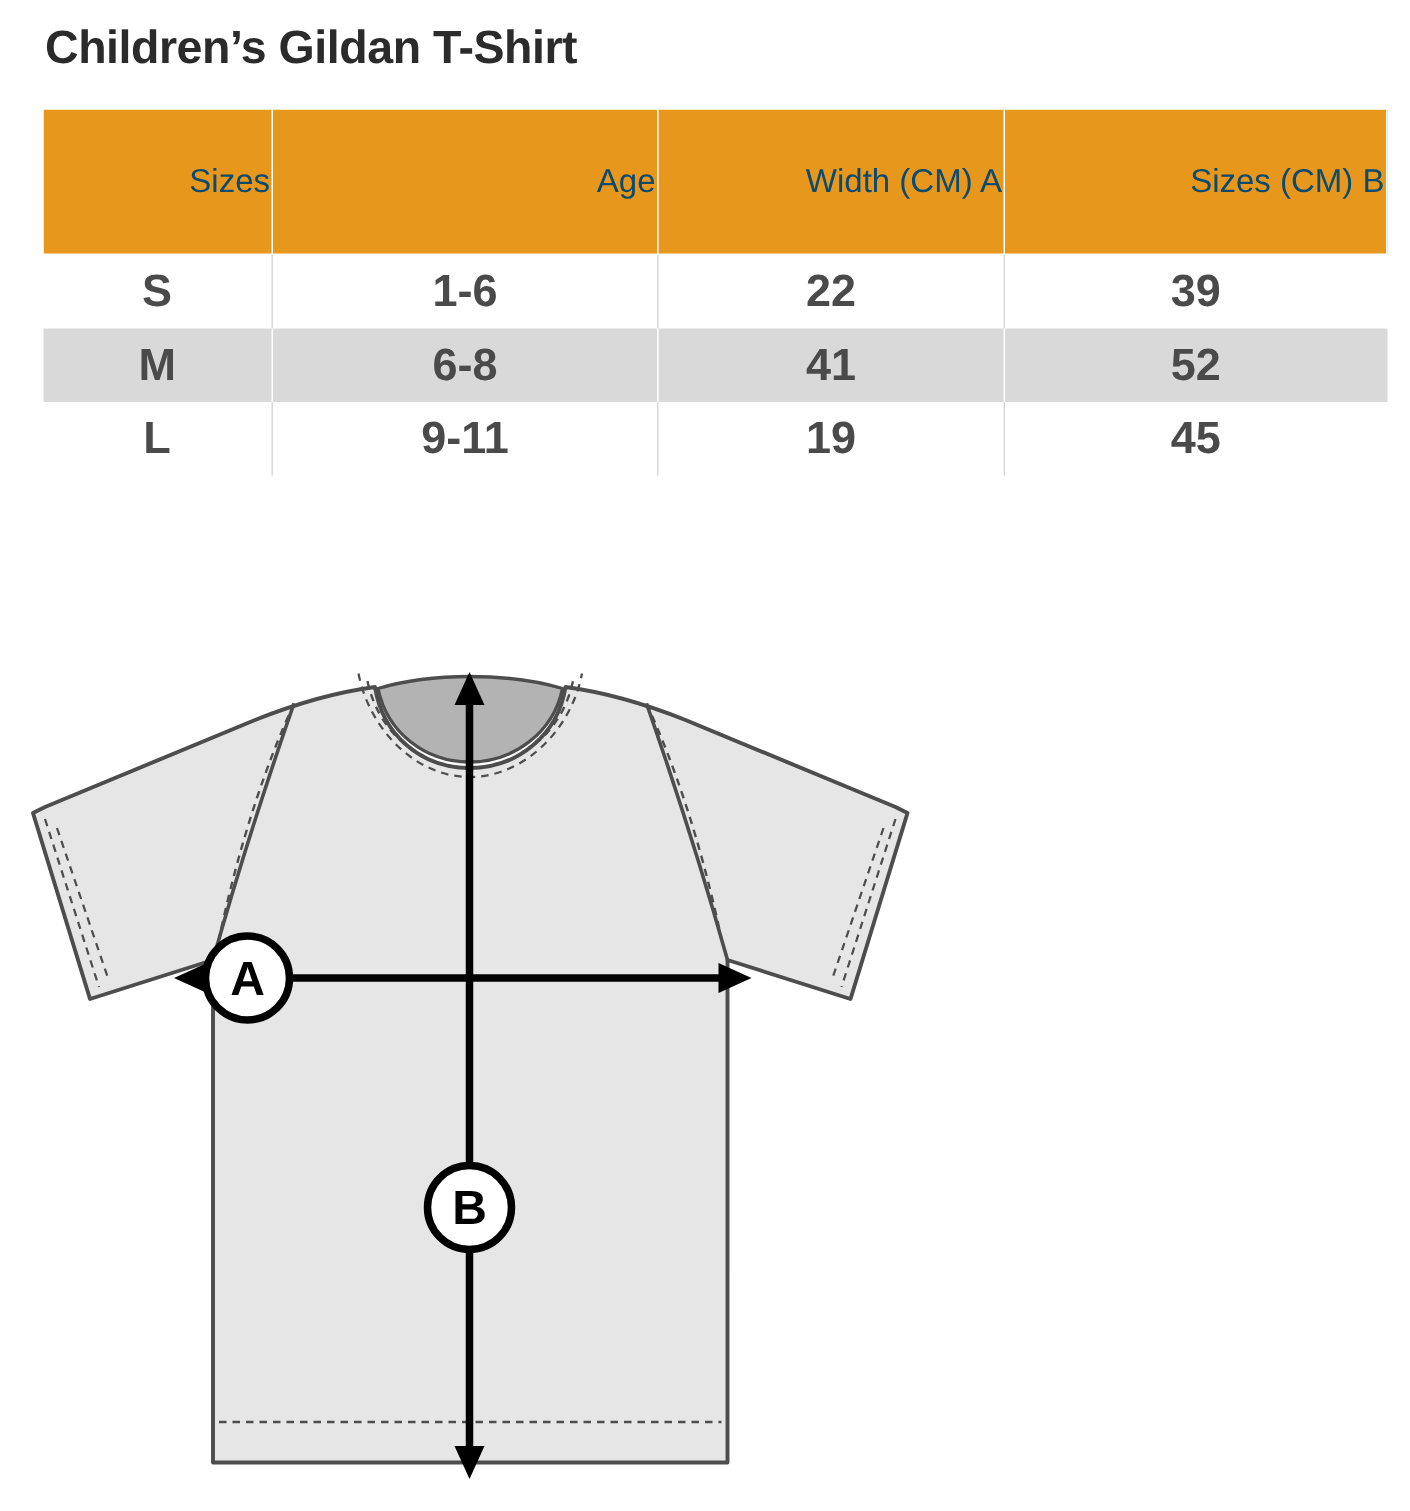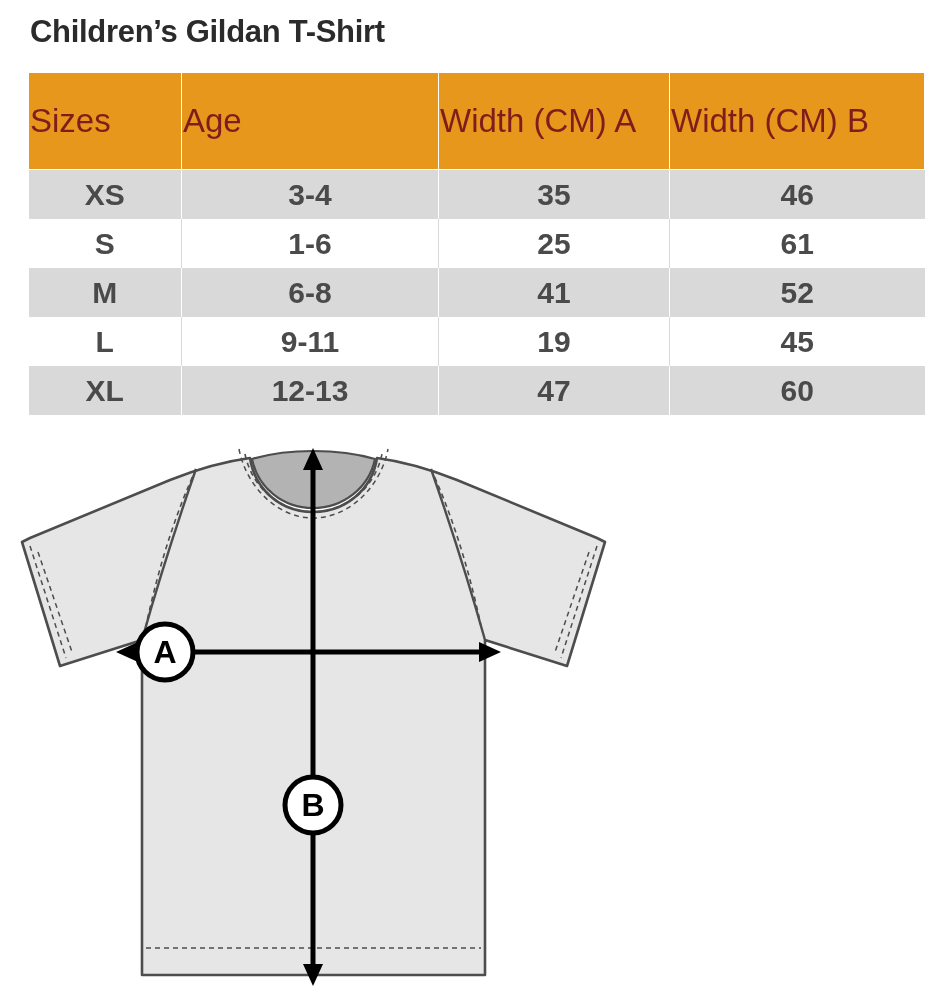--- a/index.html
+++ b/index.html
@@ -32,26 +32,26 @@
   table.size-chart {
     position: absolute;
     left: 28px;
     top: 72px;
     width: 884px;
     border-collapse: collapse;
     table-layout: fixed;
   }
   table.size-chart th {
     background: #e8971d;
-    color: #7f1d1d;
+    color: #0c4a6e;
     font-weight: 400;
-    font-size: 33px;
+    font-size: 22px;
     height: 94px;
     border: 1px solid #ffffff;
-    text-align: left;
+    text-align: right;
     vertical-align: middle;
   }
   table.size-chart th.first-col { width: 150px; }
   table.size-chart th.age-col { width: 254px; }
   table.size-chart th.width-col { width: 228px; }
   table.size-chart th.length-col { width: 252px; }
   table.size-chart td {
     font-size: 30px;
     font-weight: 700;
     color: #4a4a4a;
@@ -85,53 +85,41 @@
 <div class="page">
 
   <div class="title">Children’s Gildan T-Shirt</div>
 
   <table class="size-chart">
     <thead>
       <tr>
         <th class="first-col">Sizes</th>
         <th class="age-col">Age</th>
         <th class="width-col">Width (CM) A</th>
-        <th class="length-col">Width  (CM) B</th>
+        <th class="length-col">Sizes  (CM) B</th>
       </tr>
     </thead>
     <tbody>
-      <tr class="odd">
-        <td>XS</td>
-        <td>3-4</td>
-        <td>35</td>
-        <td>46</td>
-      </tr>
       <tr class="even">
         <td>S</td>
         <td>1-6</td>
-        <td>25</td>
-        <td>61</td>
+        <td>22</td>
+        <td>39</td>
       </tr>
       <tr class="odd">
         <td>M</td>
         <td>6-8</td>
         <td>41</td>
         <td>52</td>
       </tr>
       <tr class="even">
         <td>L</td>
         <td>9-11</td>
         <td>19</td>
         <td>45</td>
-      </tr>
-      <tr class="odd">
-        <td>XL</td>
-        <td>12-13</td>
-        <td>47</td>
-        <td>60</td>
       </tr>
     </tbody>
   </table>
 
   <div class="diagram">
     <svg width="940" height="577" viewBox="0 0 940 577" xmlns="http://www.w3.org/2000/svg">
 
       <g>
 
         <path d="M 250 28

